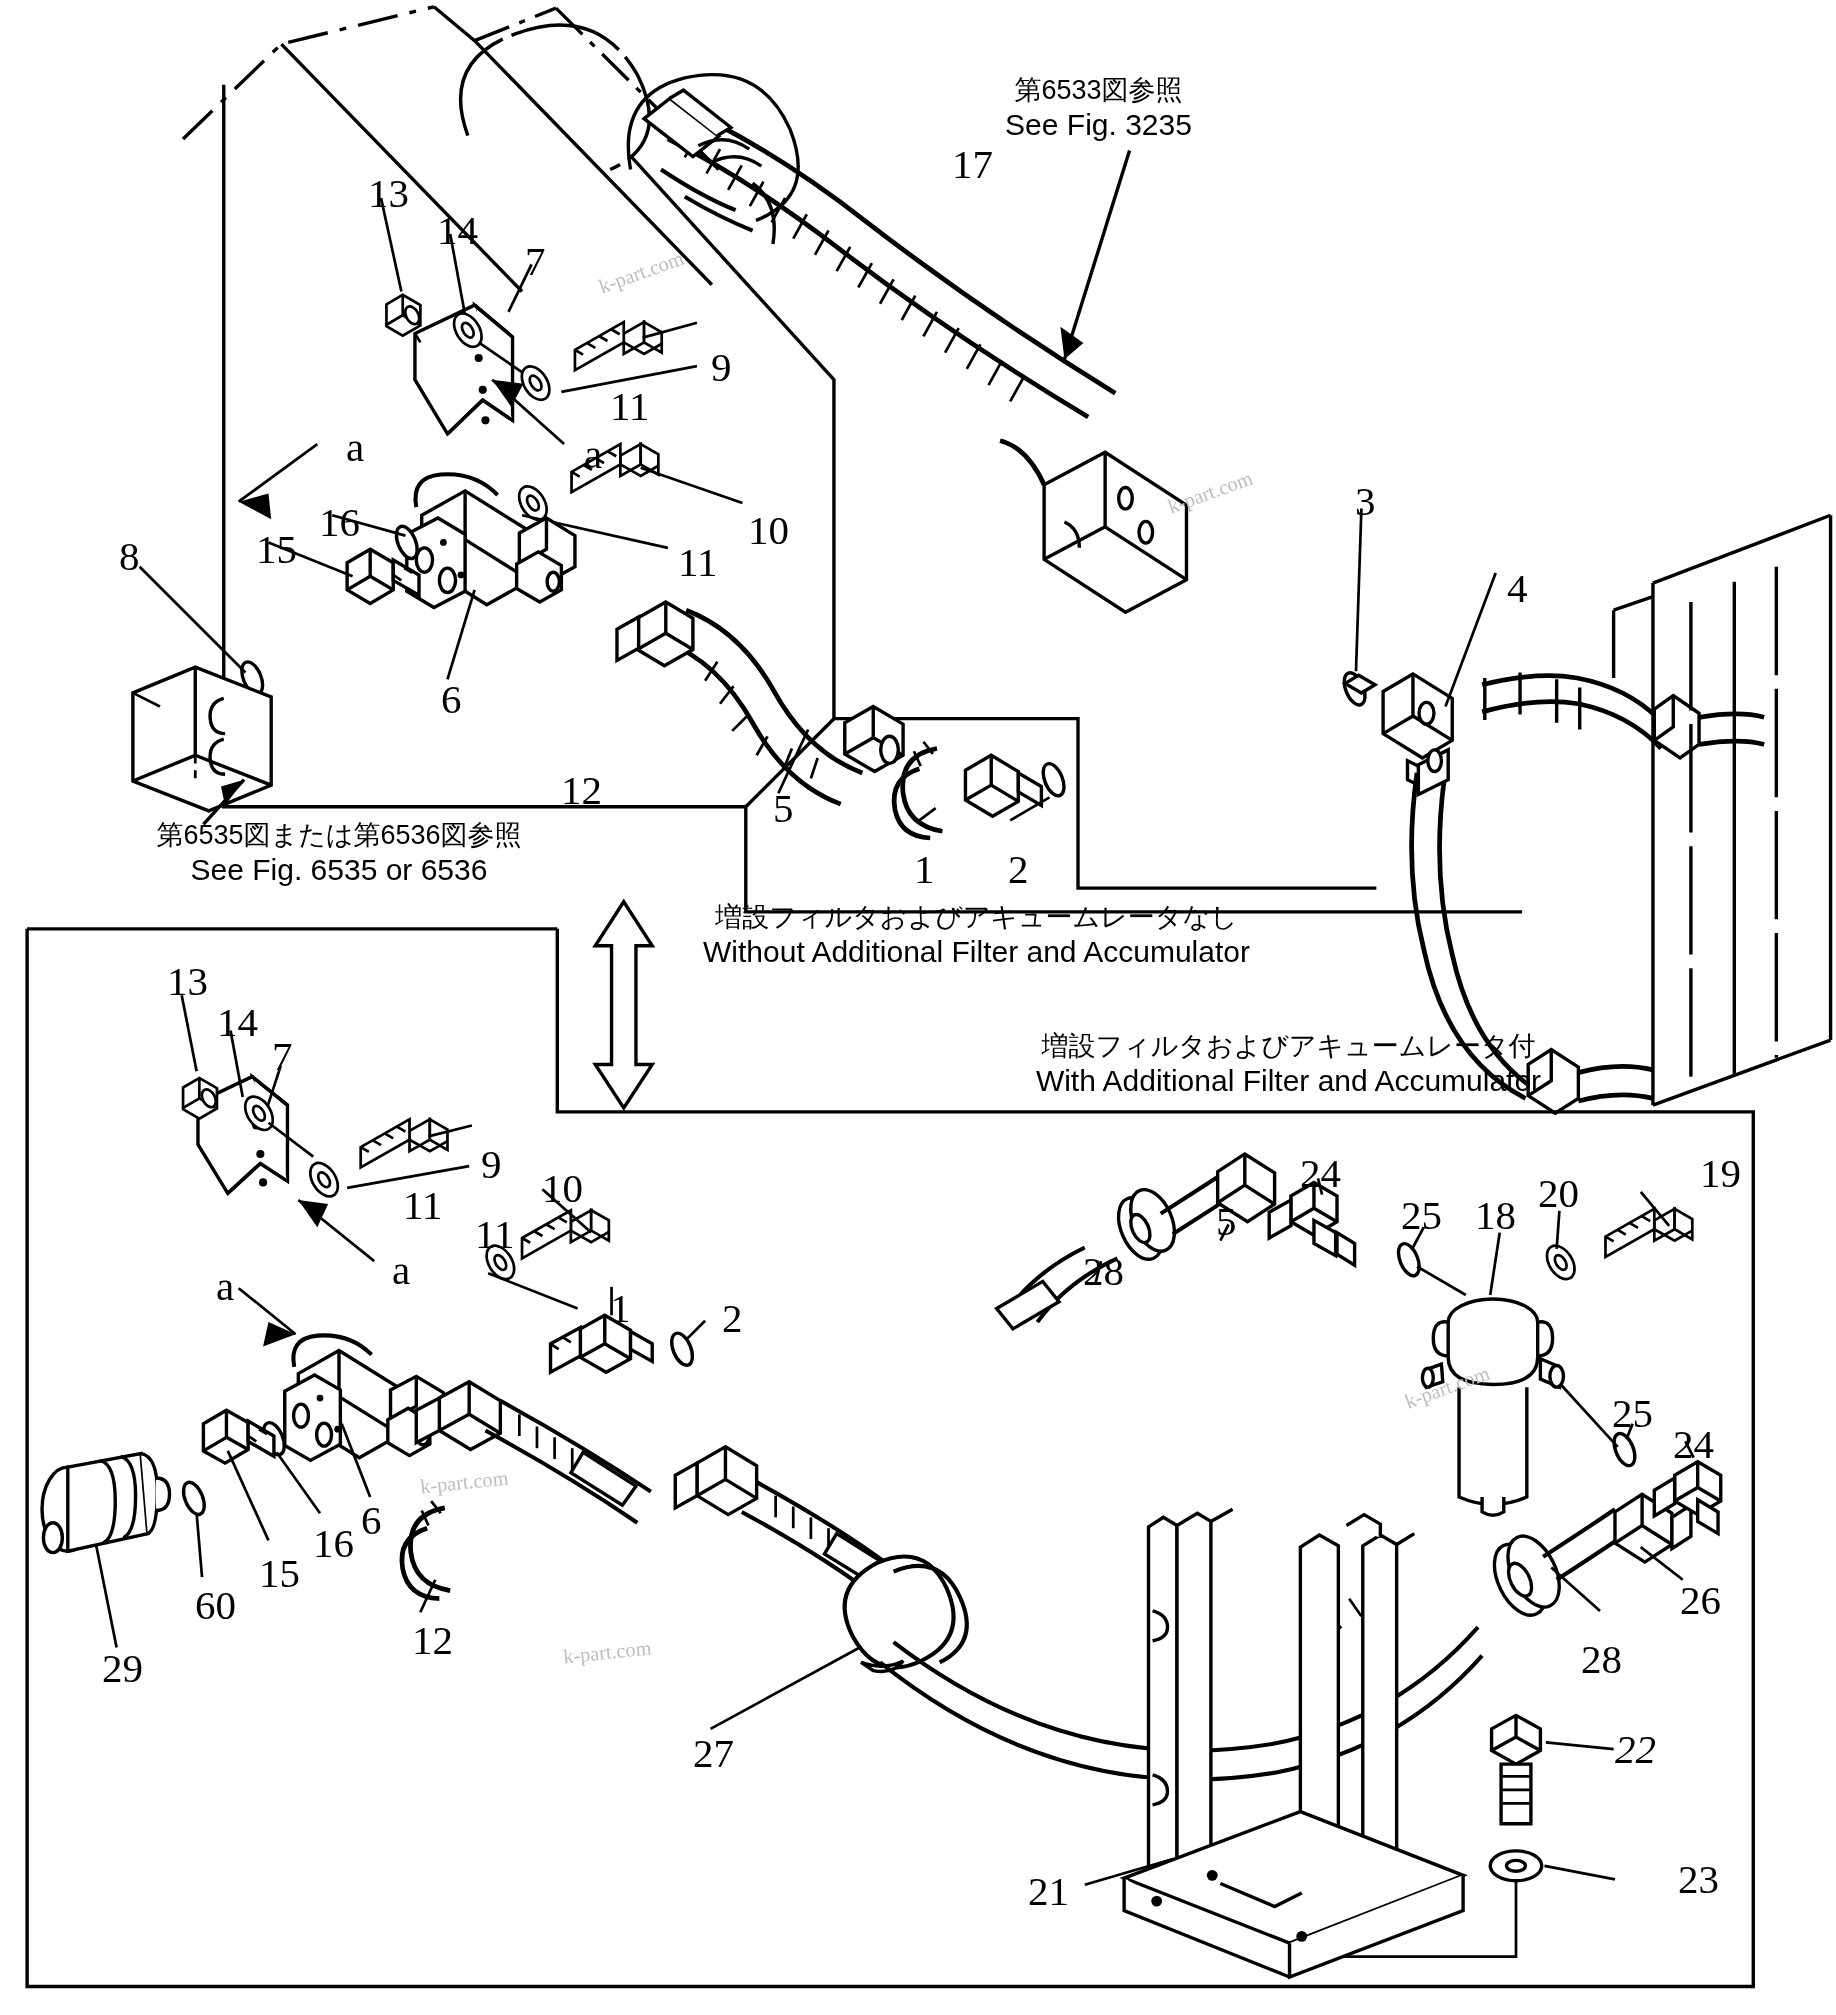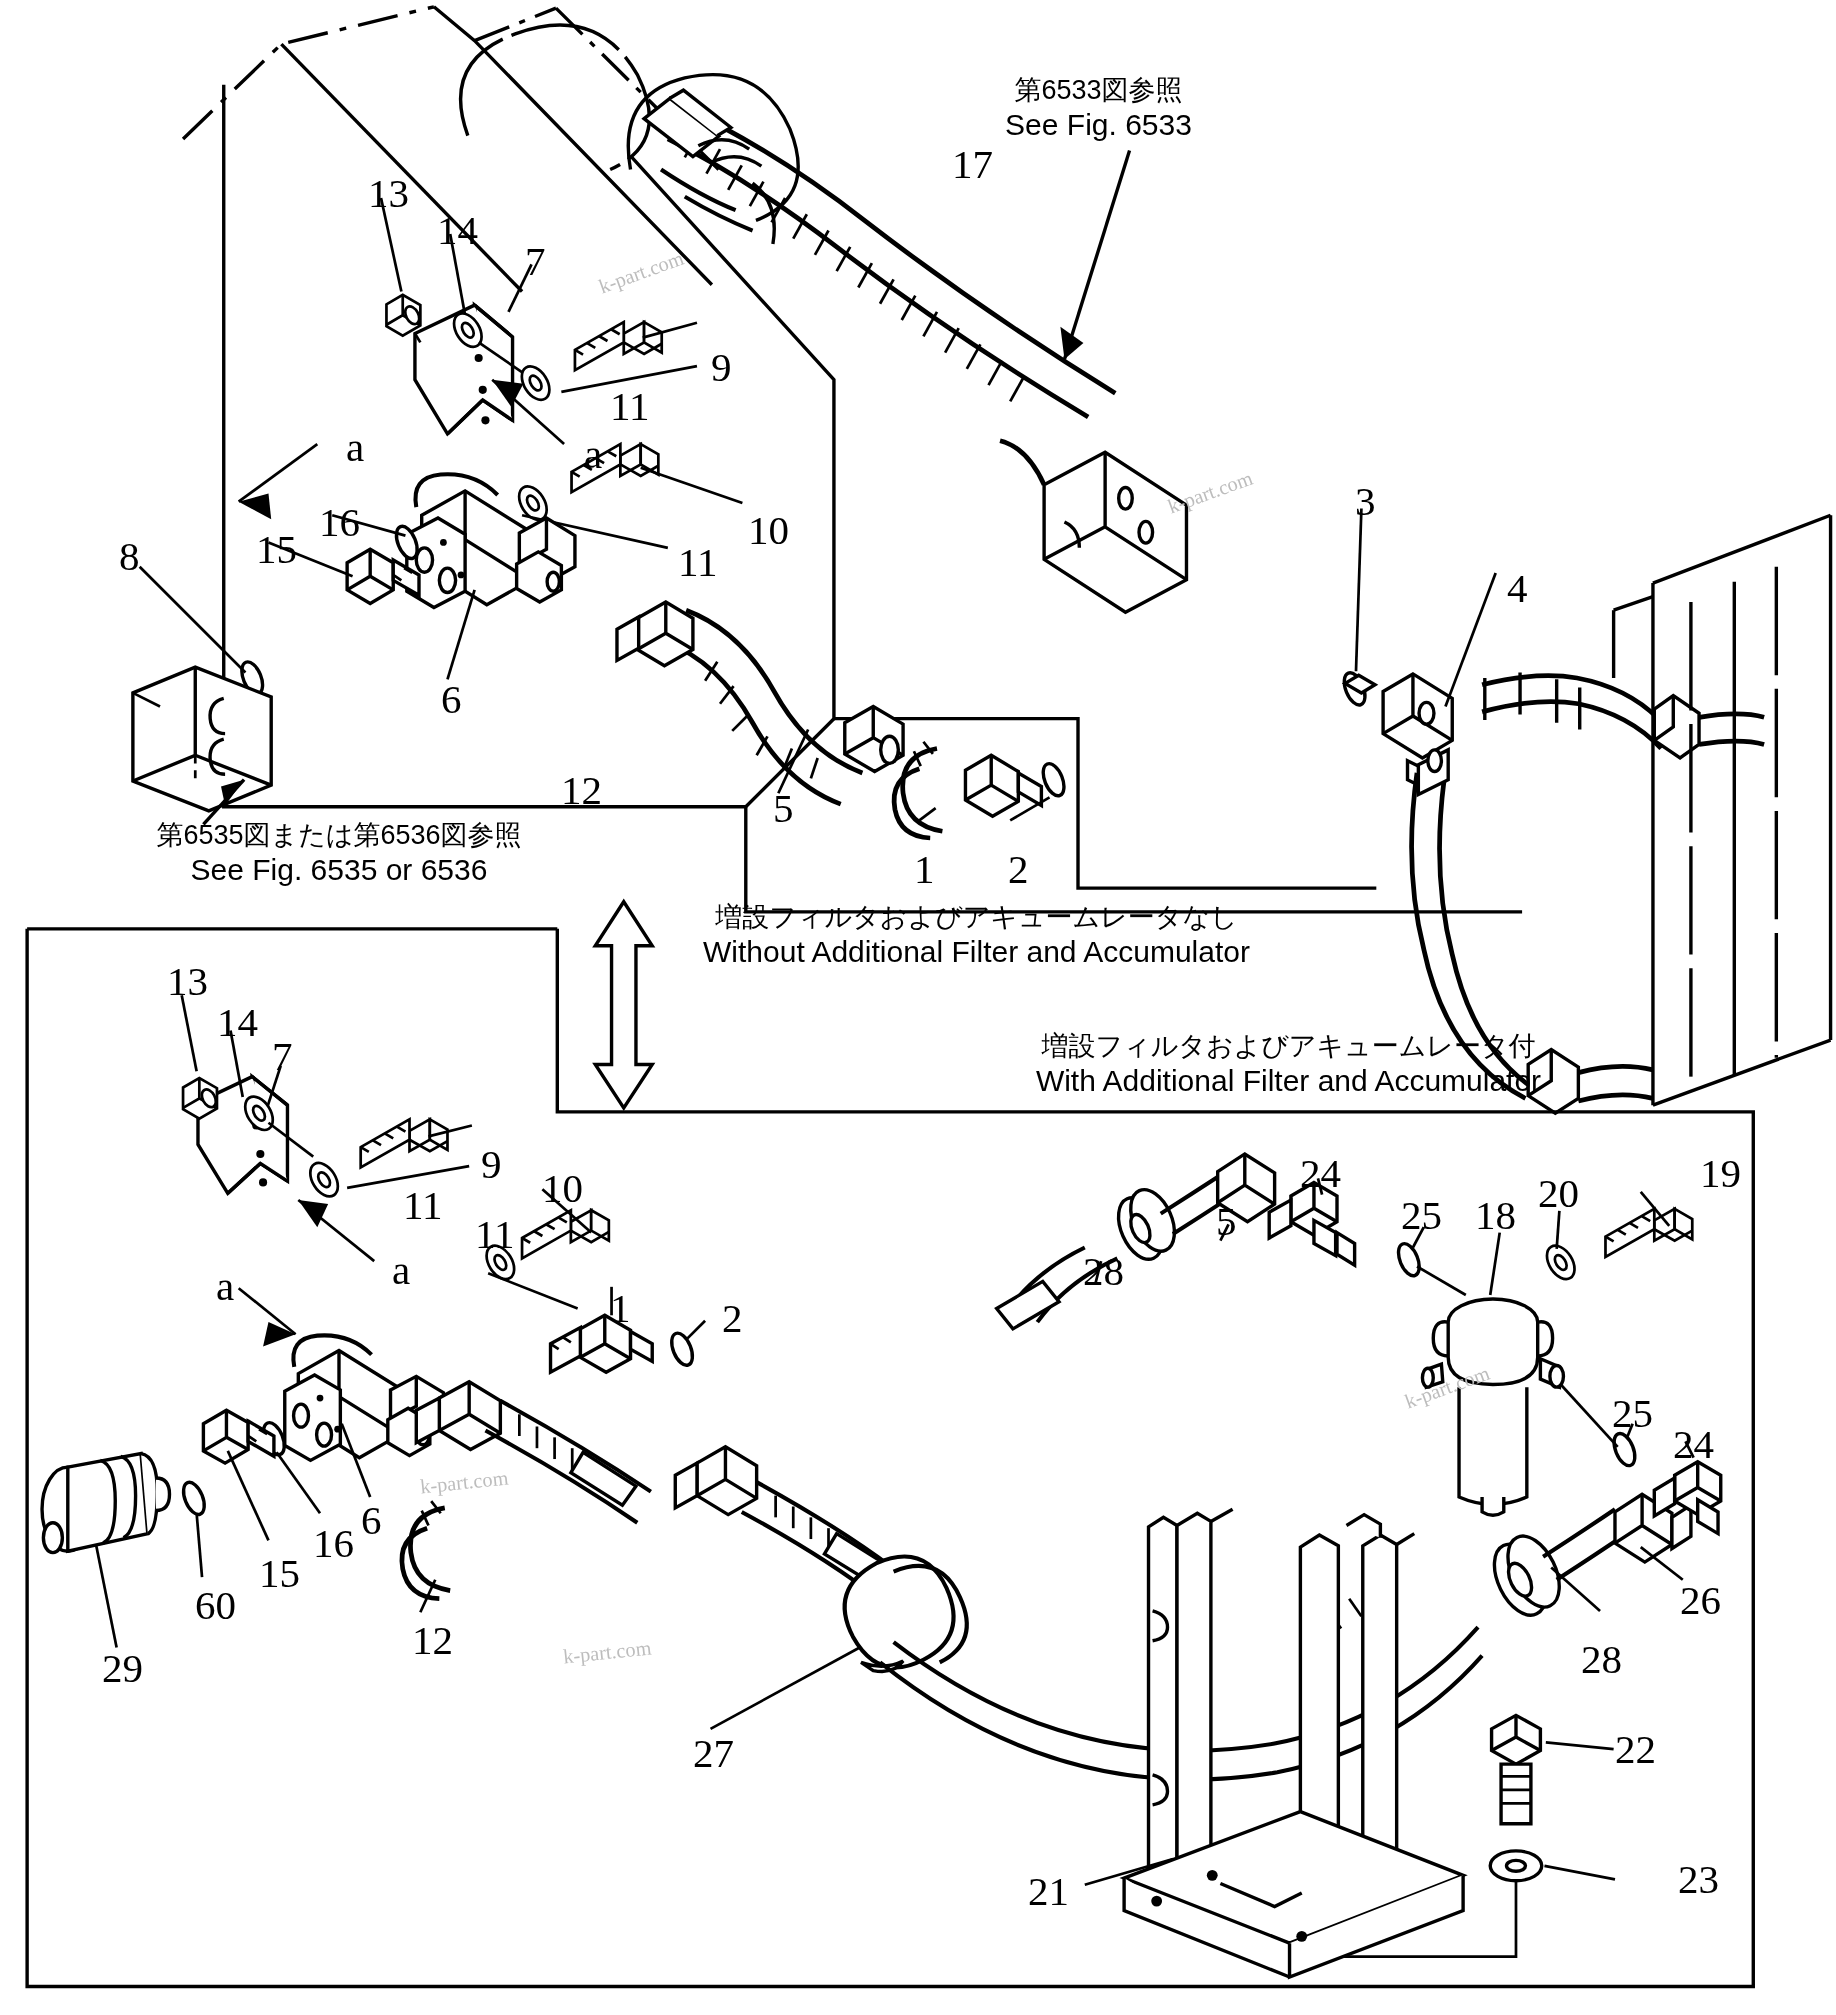--- a/index.html
+++ b/index.html
@@ -525,27 +525,27 @@
   <div class="lbl" style="left:1216px;top:1201px;">5</div>
   <div class="lbl" style="left:1300px;top:1153px;">24</div>
   <div class="lbl" style="left:1401px;top:1195px;">25</div>
   <div class="lbl" style="left:1475px;top:1195px;">18</div>
   <div class="lbl" style="left:1538px;top:1173px;">20</div>
   <div class="lbl" style="left:1700px;top:1153px;font-family:Liberation Serif, serif;">19</div>
   <div class="lbl" style="left:1612px;top:1393px;">25</div>
   <div class="lbl" style="left:1673px;top:1424px;">24</div>
   <div class="lbl" style="left:1680px;top:1580px;">26</div>
   <div class="lbl" style="left:1581px;top:1639px;">28</div>
-  <div class="lbl" style="left:1615px;top:1729px;">22</div>
+  <div class="lbl" style="left:1615px;top:1729px;font-style:italic;">22</div>
   <div class="lbl" style="left:1678px;top:1859px;">23</div>
   <div class="lbl" style="left:1028px;top:1871px;">21</div>
 
   <div class="cap" style="left:922px;top:75px;width:353px;">
     <span class="jp">第6533図参照</span>
-    <span class="en">See Fig. 6533</span>
+    <span class="en">See Fig. 3235</span>
   </div>
 
   <div class="cap" style="left:129px;top:820px;width:420px;">
     <span class="jp">第6535図または第6536図参照</span>
     <span class="en">See Fig. 6535 or 6536</span>
   </div>
 
   <div class="cap" style="left:678px;top:902px;width:597px;">
     <span class="jp">増設フィルタおよびアキュームレータなし</span>
     <span class="en">Without Additional Filter and Accumulator</span>

